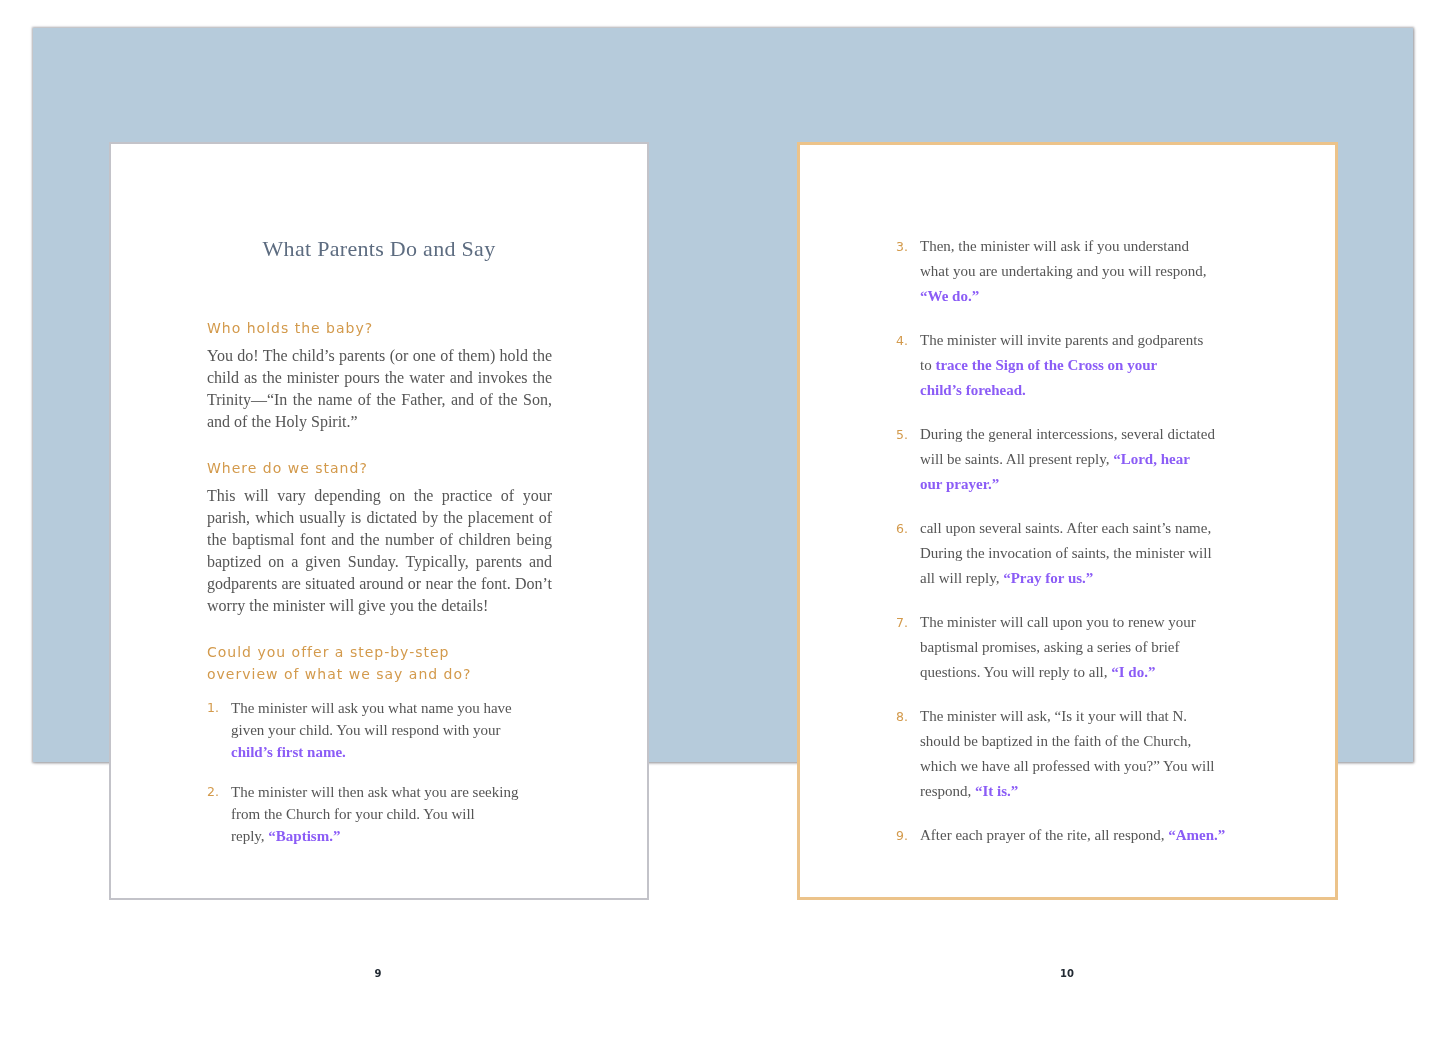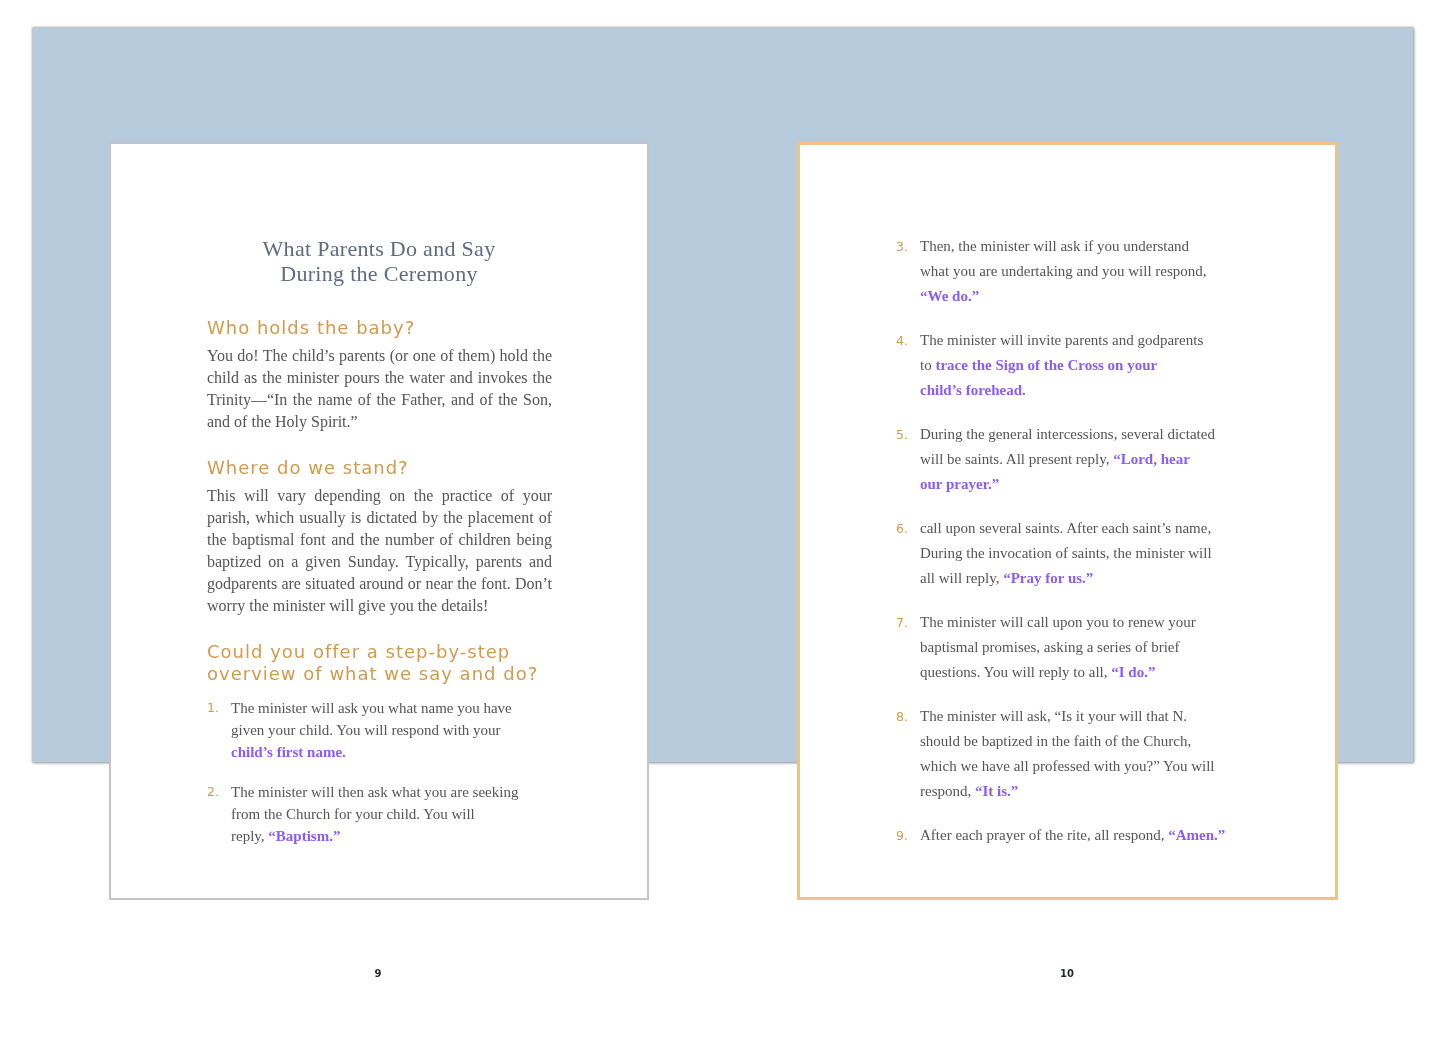--- a/index.html
+++ b/index.html
@@ -15,21 +15,21 @@
     }
     .page.left { left:76px; width:540px; border:2px solid #c3c3c9; }
     .page.right { left:764px; width:541px; border:3px solid #ecc38a; }
     .title {
       position:absolute; left:0; right:0; top:92px; text-align:center;
       font-family:"Liberation Serif", serif; font-size:22px; line-height:25px;
       color:#5d6c80; letter-spacing:0.3px;
     }
     .h {
       position:absolute; left:96px;
-      font-family:"DejaVu Sans", sans-serif; font-size:18px; line-height:22px;
+      font-family:"DejaVu Sans", sans-serif; font-size:14px; line-height:22px;
       color:#d39a4c; letter-spacing:1px;
     }
     .p {
       position:absolute; left:96px; width:345px;
       font-family:"Liberation Serif", serif; font-size:16px; line-height:22px;
       color:#555555; text-align:justify;
     }
     .item {
       position:absolute; font-family:"Liberation Serif", serif; font-size:15px;
       color:#555555;
@@ -50,21 +50,20 @@
     }
   </style>
 </head>
 <body>
 
 <div class="spread">
 
   <div class="page left">
     <div class="title">
       <div>What Parents Do and Say</div>
-      <div>During the Ceremony</div>
     </div>
 
     <div class="h" style="top:173px;">Who holds the baby?</div>
     <div class="p" style="top:201px;">You do! The child’s parents (or one of them) hold the child as the minister pours the water and invokes the Trinity—“In the name of the Father, and of the Son, and of the Holy Spirit.”</div>
 
     <div class="h" style="top:313px;">Where do we stand?</div>
     <div class="p" style="top:341px;">This will vary depending on the practice of your parish, which usually is dictated by the placement of the baptismal font and the number of children being baptized on a given Sunday. Typically, parents and godparents are situated around or near the font. Don’t worry the minister will give you the details!</div>
 
     <div class="h" style="top:497px;">
       <div>Could you offer a step-by-step</div>

